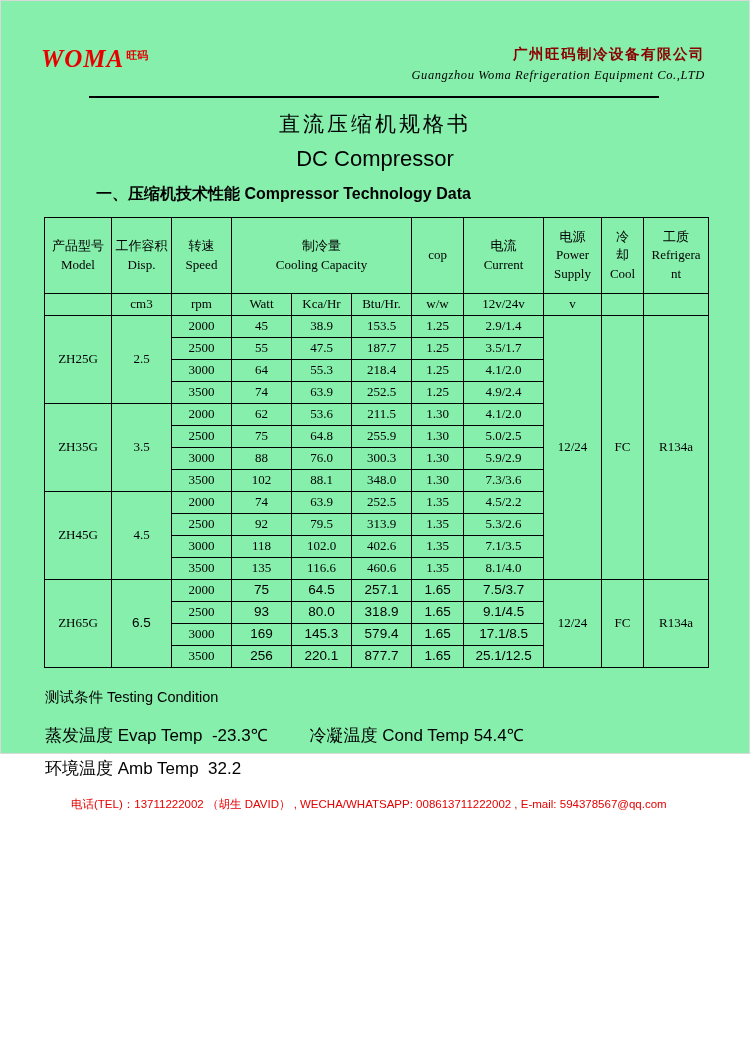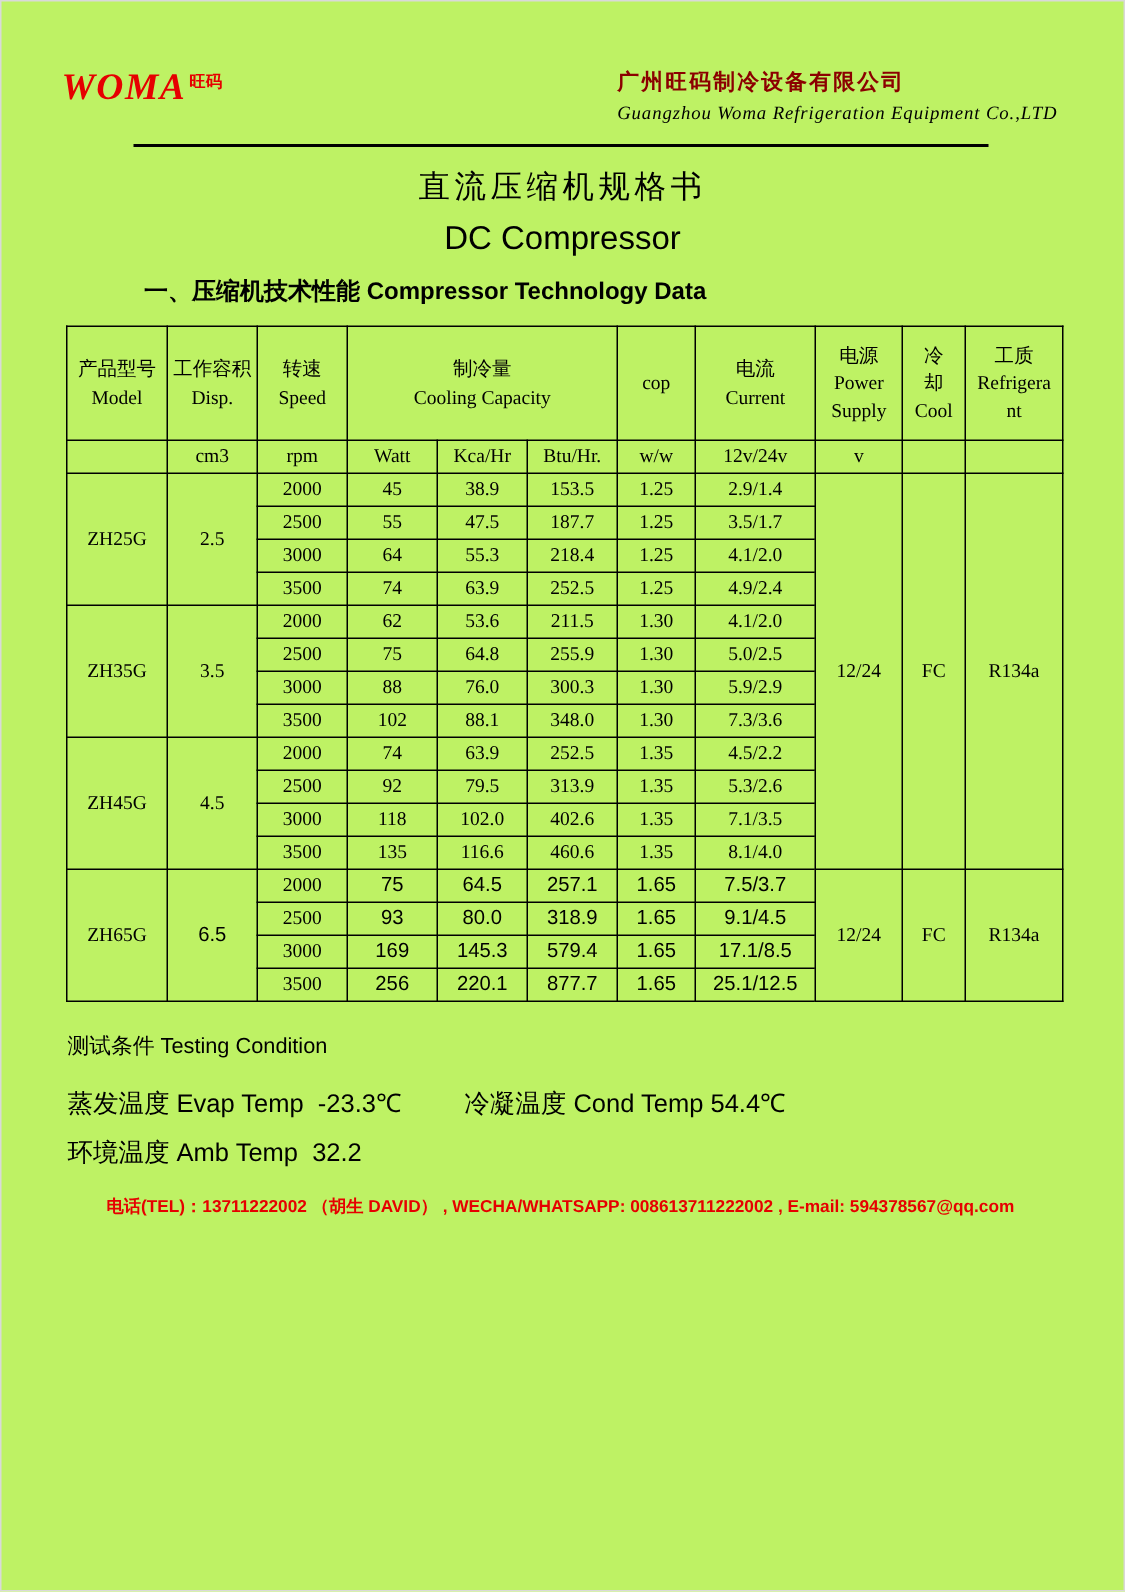--- a/index.html
+++ b/index.html
@@ -1,27 +1,27 @@
 <!DOCTYPE html>
 <html><head>
 <meta charset="utf-8">
 <style>
   * { margin:0; padding:0; box-sizing:border-box; }
   html,body { background:#fff; }
   body {
     width:750px; height:1061px; position:relative; overflow:hidden;
     font-family:"Liberation Serif", serif; color:#000;
   }
-  .page { width:750px; height:1061px; border:1px solid #d9d9d9; background:#bef264; }
+  .page { width:750px; height:754px; border:1px solid #d9d9d9; background:#86efac; }
 
   
   .hdr { display:flex; justify-content:space-between; align-items:flex-start; padding:44px 44px 0 40px; }
   .logo-main { color:#e60000; font-family:"Liberation Serif", serif; font-style:italic; font-weight:bold; font-size:25px; letter-spacing:1px; }
   .logo-cn { color:#e60000; font-size:11px; margin-left:2px; vertical-align:8px; font-weight:bold; }
-  .company { }
+  .company { text-align:right; }
   .company-cn { color:#8b0000; font-weight:bold; font-size:14.5px; letter-spacing:1.5px; }
   .company-en { font-style:italic; font-size:12.5px; letter-spacing:0.6px; margin-top:4px; font-family:"Liberation Serif", serif; }
   .rule { border-top:2px solid #000; width:570px; margin:13px 0 0 88px; }
 
   
   .title-cn { text-align:center; font-size:21px; font-weight:400; margin-top:12px; letter-spacing:3px; font-family:"Liberation Serif", serif; }
   .title-en { text-align:center; font-family:"Liberation Sans", sans-serif; font-size:22px; font-weight:500; margin-top:8px; }
   .section1 { margin:12px 0 0 95px; font-size:16px; font-family:"Liberation Sans", sans-serif;font-weight:bold; }
 
   
@@ -38,21 +38,21 @@
   .vtop { vertical-align:top; padding-top:2px; }
   .dleft { text-align:left; padding-left:6px; }
 
   
   .test-label { margin:20px 0 16px 44px; font-size:14.5px; font-family:"Liberation Sans", sans-serif; font-weight:500; }
   .test-line { margin:10px 0 0 44px; font-size:17px; display:flex; column-gap:42px; font-family:"Liberation Sans", sans-serif; }
   .test-line span { white-space:pre; }
 
   
   .section2 { margin:182px 0 0 66px; font-size:17.5px; font-family:"Liberation Sans", sans-serif; letter-spacing:0.3px; }
-  .footer { margin:17px 0 0 70px; color:#e60000; font-size:11.5px; font-family:"Liberation Sans", sans-serif; font-weight:700; }
+  .footer { margin:17px 0 0 70px; color:#e60000; font-size:11.5px; font-family:"Liberation Sans", sans-serif; font-weight:400; }
 </style>
 </head>
 <body>
 
 <div class="page">
 
   <header class="hdr">
     <div class="logo">
       <span class="logo-main">WOMA</span><span class="logo-cn">旺码</span>
     </div>

